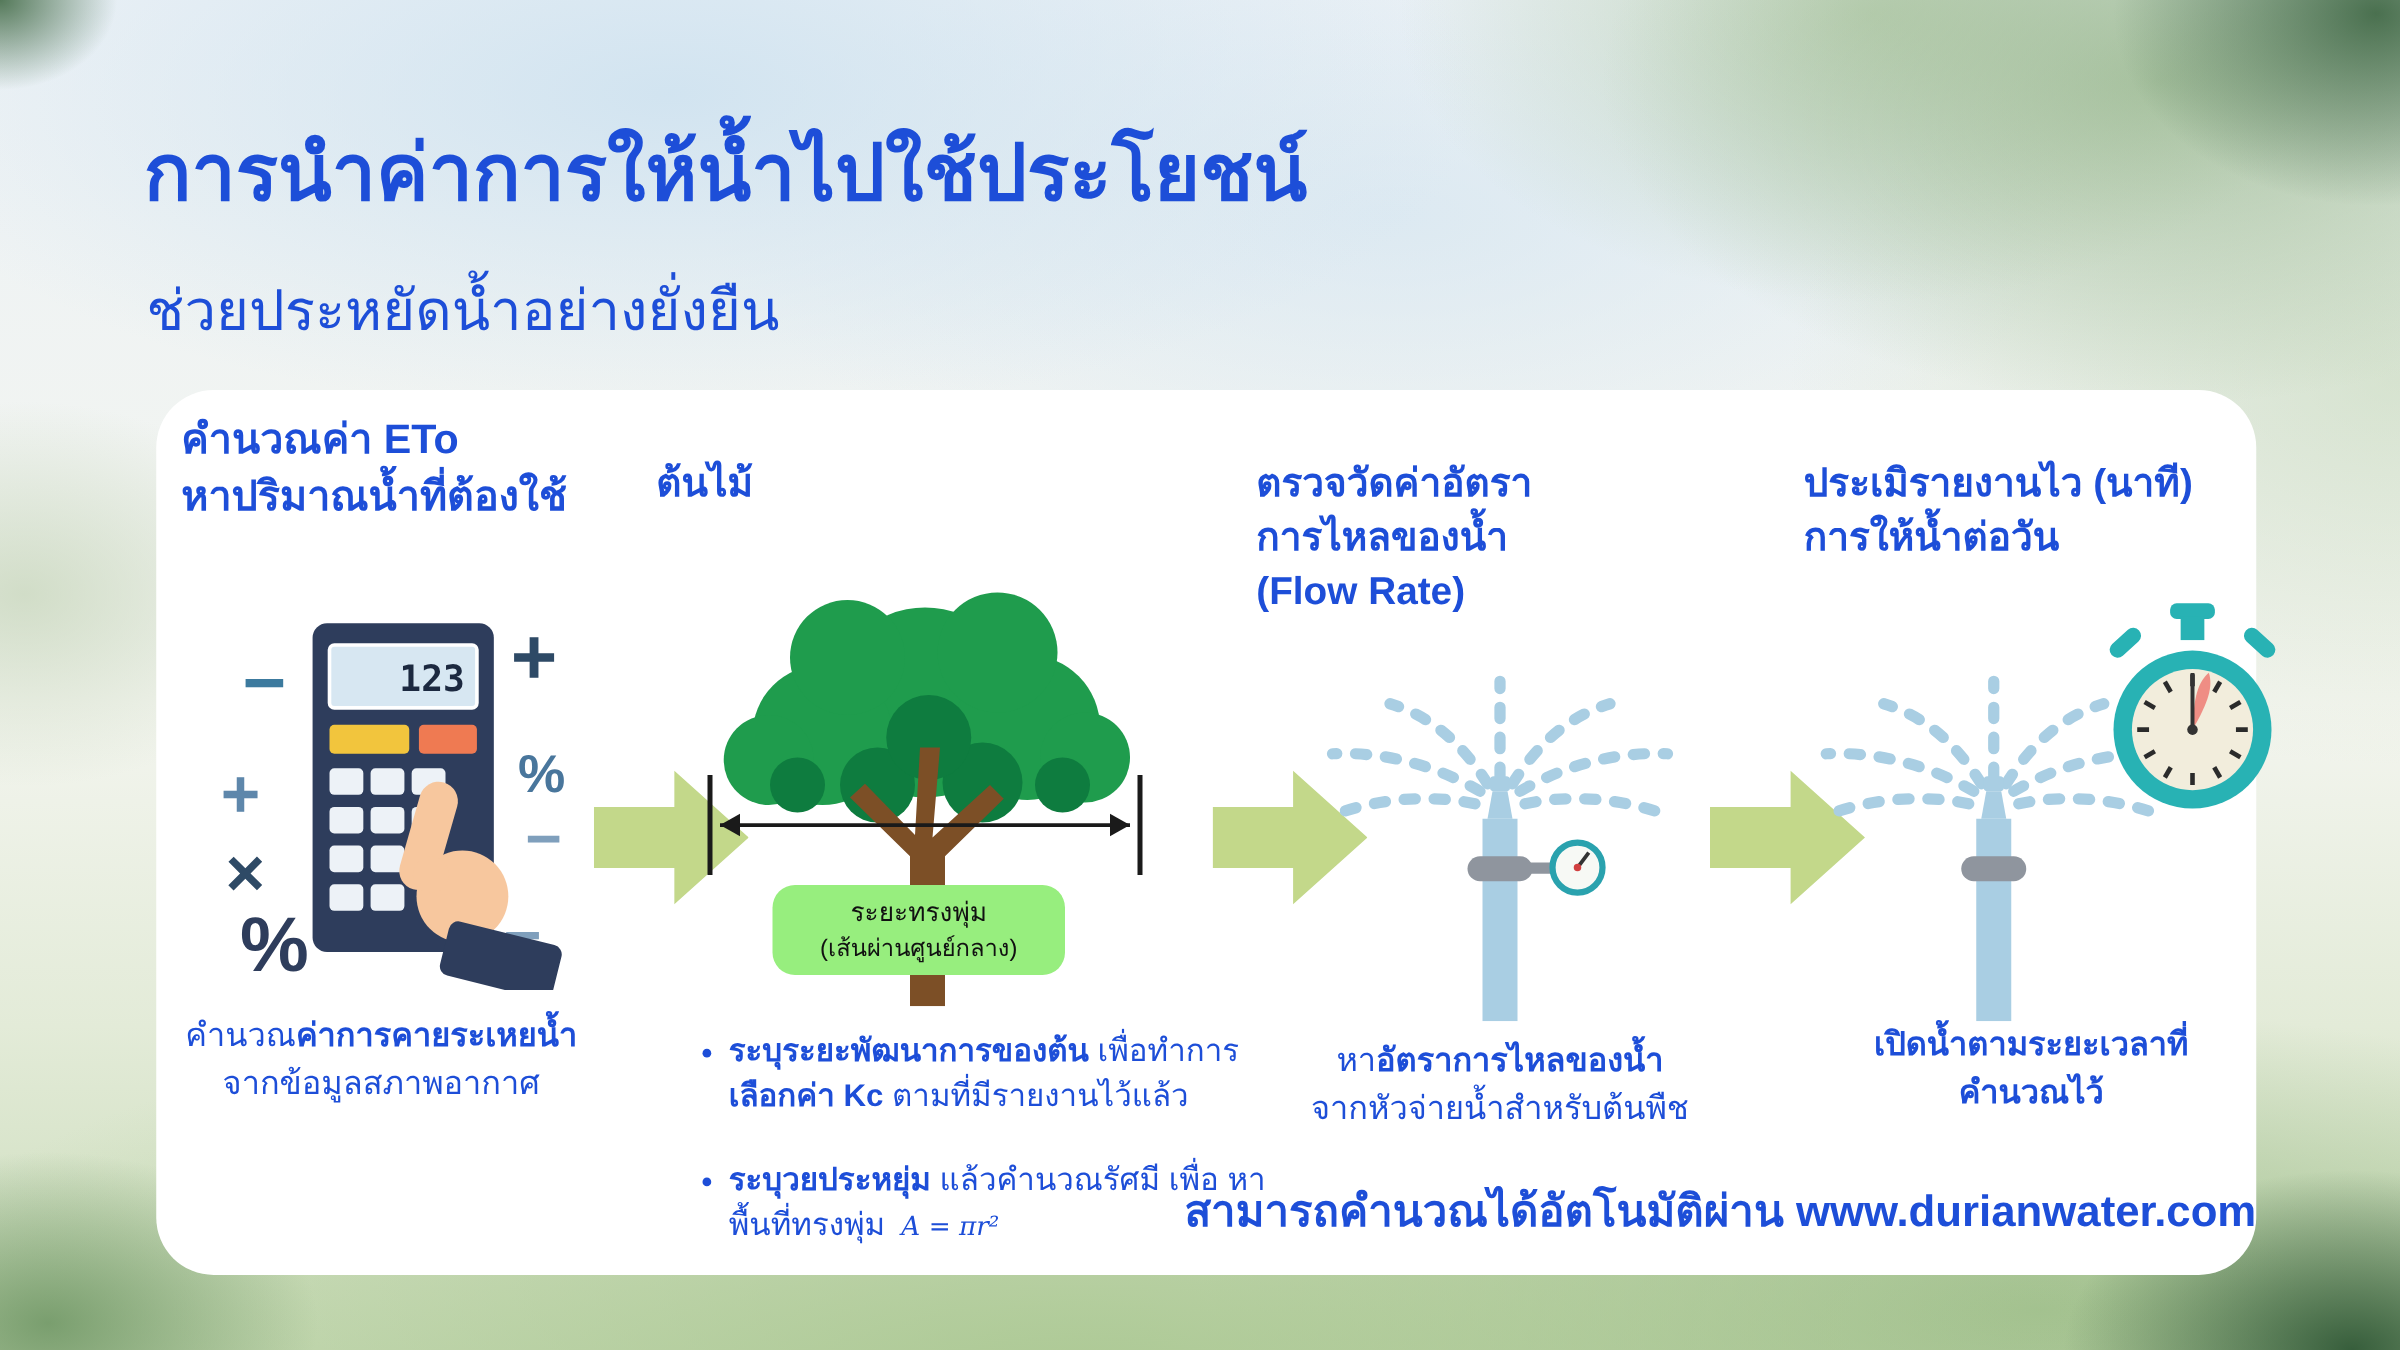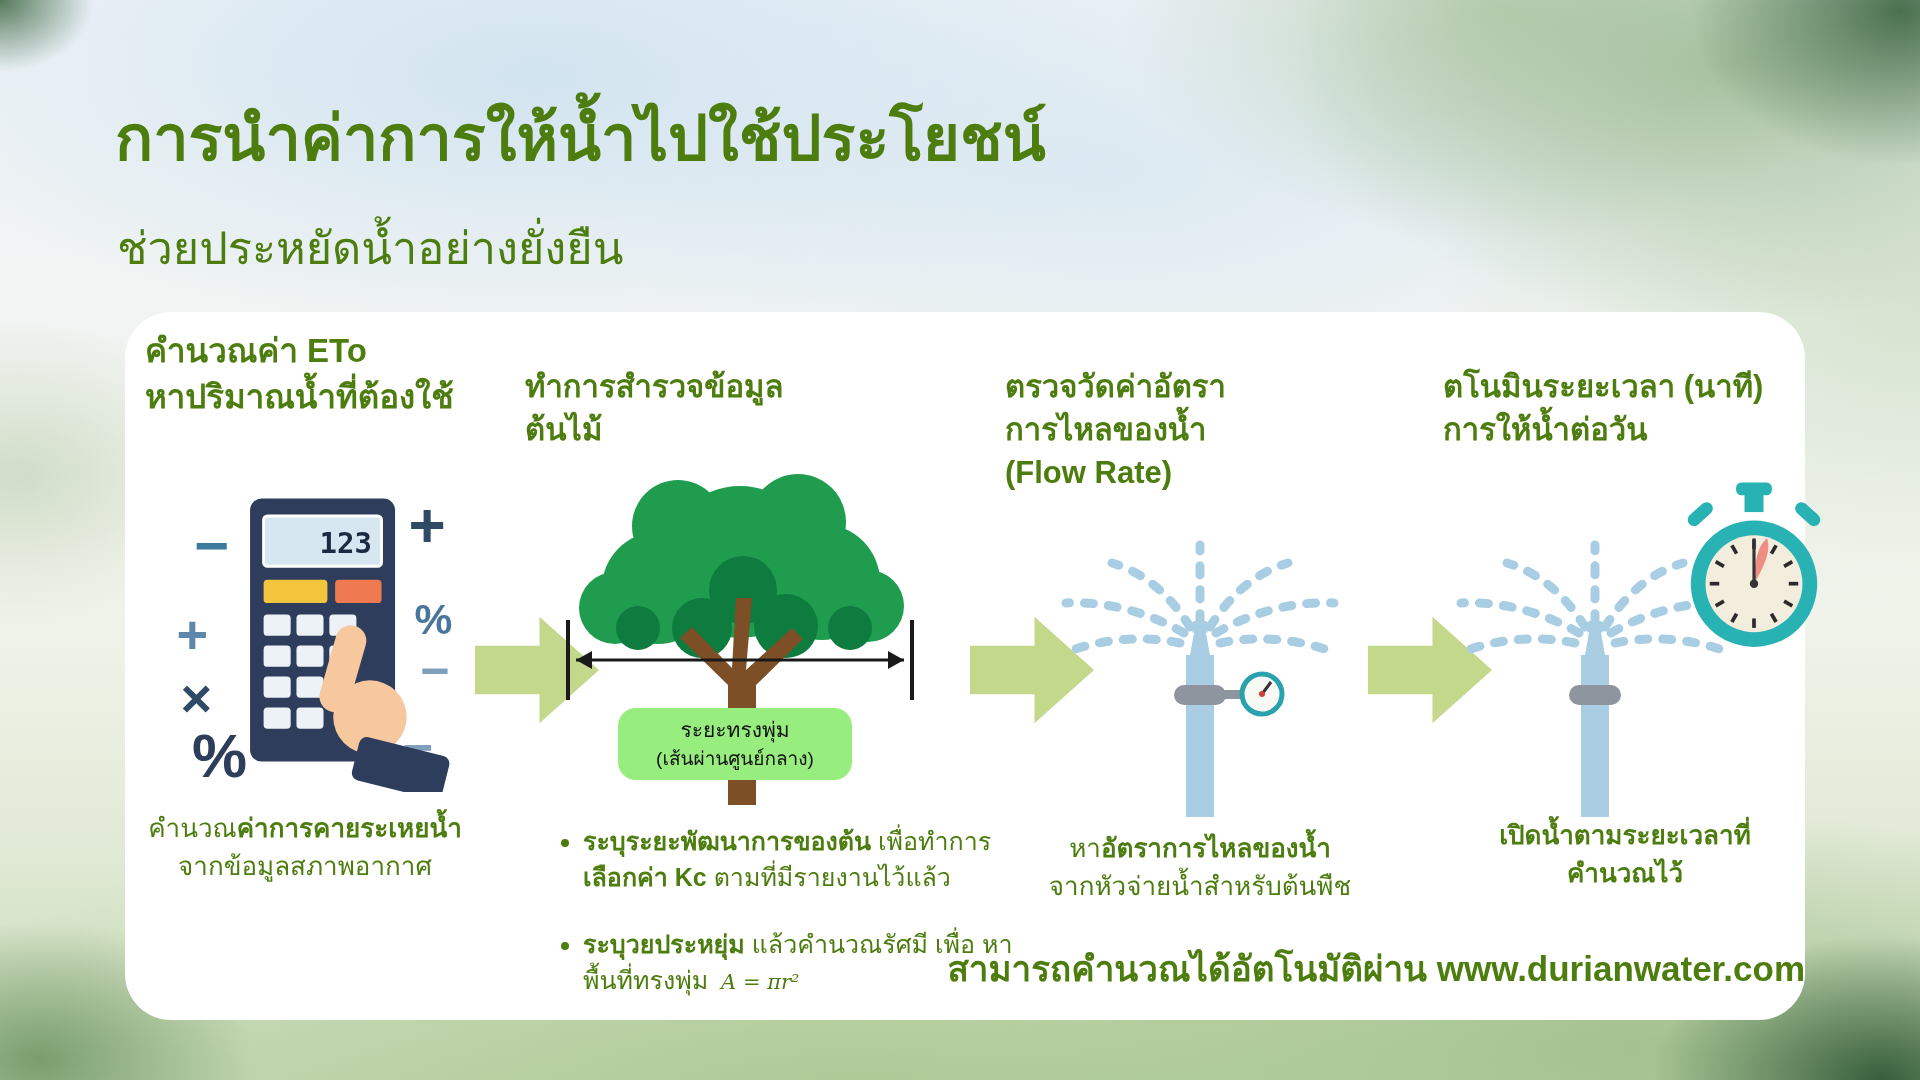--- a/index.html
+++ b/index.html
@@ -1,17 +1,17 @@
 <!DOCTYPE html>
 <html style="--c-arrow-green: #c3d88a; --c-tree-green: #1f9c4d; --c-tree-green-dark: #0e7c3f; --c-trunk-brown: #7c4f26; --c-label-green: #97ee7e; --c-water-blue: #a9cee3; --c-pipe-gray: #8f959e; --c-stopwatch-teal: #28b2b4; --c-stopwatch-face: #f2eddc; --c-hand-red: #ef8d84; --c-calc-navy: #2e3d5c; --c-calc-screen: #d7e7f2; --c-btn-yellow: #f2c53d; --c-btn-orange: #ef7a52; --c-skin: #f7c79e; --c-symbol-slate: #497ba6;"><head>
 <meta charset="utf-8">
 <style>
   html,body{margin:0;padding:0;background:#e8ede3;}
   .stage{position:relative;width:1920px;height:1080px;overflow:hidden;
-         font-family:"Liberation Sans","DejaVu Sans",sans-serif;color:#4d7c0f;text-decoration:underline;}
+         font-family:"Liberation Sans","DejaVu Sans",sans-serif;color:#1d4ed8;text-decoration:underline;}
   
   .bg{position:absolute;inset:0;
     background:
       radial-gradient(ellipse 300px 220px at 99% 1%, rgba(52,94,58,.85), rgba(52,94,58,0) 70%),
       radial-gradient(ellipse 620px 360px at 90% 6%, rgba(138,173,125,.65), rgba(138,173,125,0) 72%),
       radial-gradient(ellipse 540px 330px at 78% 1%, rgba(160,190,142,.55), rgba(160,190,142,0) 70%),
       radial-gradient(ellipse 680px 430px at 100% 28%, rgba(182,206,165,.45), rgba(182,206,165,0) 72%),
       radial-gradient(ellipse 130px 100px at 0% 0%, rgba(58,100,62,.85), rgba(58,100,62,0) 72%),
       radial-gradient(ellipse 900px 360px at 28% 7%, rgba(208,227,240,.95), rgba(208,227,240,0) 72%),
       radial-gradient(ellipse 760px 320px at 58% 16%, rgba(214,230,241,.75), rgba(214,230,241,0) 72%),
@@ -107,21 +107,20 @@
       <div class="caption">
         <span>คำนวณ</span><b>ค่าการคายระเหยน้ำ</b>
         <div>จากข้อมูลสภาพอากาศ</div>
       </div>
     </div>
 
     <div class="arrow arrow1"></div>
 
     <div class="step step2">
       <div class="step-title">
-        <div>ทำการสำรวจข้อมูล</div>
         <div>ต้นไม้</div>
       </div>
       <div class="icon-wrap" style="top:158px;left:35px;">
         <svg width="360" height="335" viewBox="0 0 360 335">
           <g fill="var(--c-tree-green)">
             <circle cx="180" cy="92" r="76"></circle>
             <circle cx="98" cy="118" r="56"></circle>
             <circle cx="262" cy="112" r="58"></circle>
             <circle cx="118" cy="56" r="46"></circle>
             <circle cx="238" cy="52" r="48"></circle>
@@ -188,21 +187,21 @@
       <div class="caption">
         <span>หา</span><b>อัตราการไหลของน้ำ</b>
         <div>จากหัวจ่ายน้ำสำหรับต้นพืช</div>
       </div>
     </div>
 
     <div class="arrow arrow3"></div>
 
     <div class="step step4">
       <div class="step-title">
-        <div>ตโนมินระยะเวลา (นาที)</div>
+        <div>ประเมิรายงานไว (นาที)</div>
         <div>การให้น้ำต่อวัน</div>
       </div>
       <div class="icon-wrap" style="top:225px;left:-8px;">
         <svg width="320" height="280" viewBox="0 0 320 280">
           <g stroke="var(--c-water-blue)" fill="none" stroke-width="9" stroke-linecap="round" stroke-dasharray="9 15">
             <path d="M160,86 C160,55 160,30 160,8"></path>
             <path d="M150,90 C130,58 105,36 72,26"></path>
             <path d="M170,90 C190,58 215,36 248,26"></path>
             <path d="M144,96 C110,76 68,64 26,66"></path>
             <path d="M176,96 C210,76 252,64 294,66"></path>

